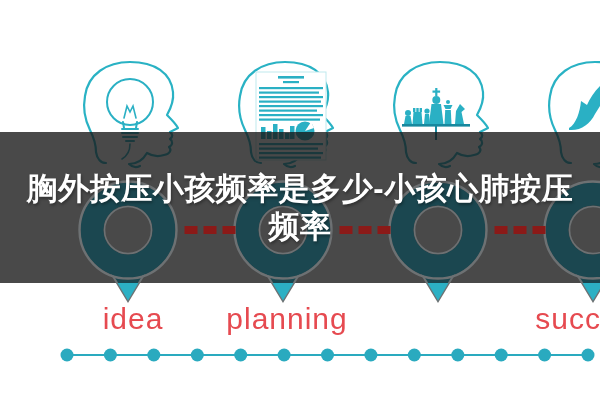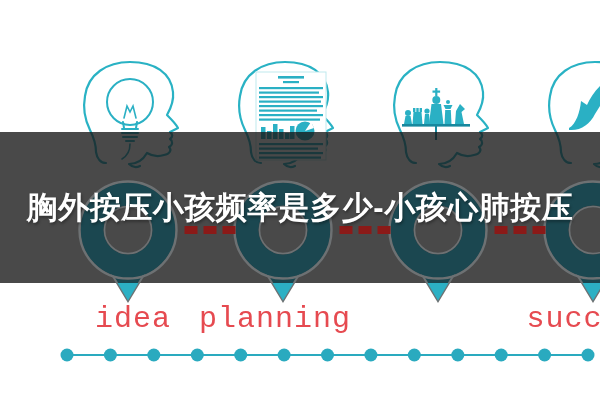--- a/index.html
+++ b/index.html
@@ -18,24 +18,24 @@
   .banner-text{
     position:absolute;left:0;top:132px;width:600px;height:151px;z-index:4;
     display:flex;flex-direction:column;align-items:center;justify-content:center;
     color:var(--text_white,#fff);font-size:31px;font-weight:700;line-height:38px;
     text-align:center;text-shadow:1px 2px 3px rgba(0,0,0,0.35);
     letter-spacing:0.5px;
   }
   .step-label{
     position:absolute;top:302px;transform:translateX(-50%);
     color:var(--label_red,#e64a50);font-size:30px;font-weight:300;
-    letter-spacing:1px;white-space:nowrap;z-index:3;font-family:Liberation Mono, monospace;
+    letter-spacing:1px;white-space:nowrap;z-index:3;
   }
   .label-idea{left:133px;}
-  .label-planning{left:275px;}
+  .label-planning{left:287px;}
   .label-strategy{left:438px;}
   .label-success{left:593px;}
   .layer-timeline{z-index:3;}
 </style>
 </head>
 <body>
 
 <div class="stage">
 
   <svg class="layer-heads" width="600" height="400" viewBox="0 0 600 400">
@@ -179,20 +179,21 @@
     </g>
     <g fill="var(--dash_red,#8b1a18)">
       <rect x="494.5" y="226" width="13" height="8"></rect>
       <rect x="513.5" y="226" width="13" height="8"></rect>
       <rect x="532.5" y="226" width="13" height="8"></rect>
     </g>
   </svg>
 
   <div class="banner-text">
     <div>胸外按压小孩频率是多少-小孩心肺按压</div>
+    <div>频率</div>
   </div>
 
   <div class="step-label label-idea">idea</div>
   <div class="step-label label-planning">planning</div>
   <div class="step-label label-success">success</div>
 
   <svg class="layer-timeline" width="600" height="400" viewBox="0 0 600 400">
     <line x1="67" y1="355" x2="588" y2="355" stroke="var(--dot_teal,#2aaabf)" stroke-width="2"></line>
     <g id="timeline-dots">
         <circle cx="67.0" cy="355" r="6.5" fill="var(--dot_teal,#2aaabf)"></circle>

